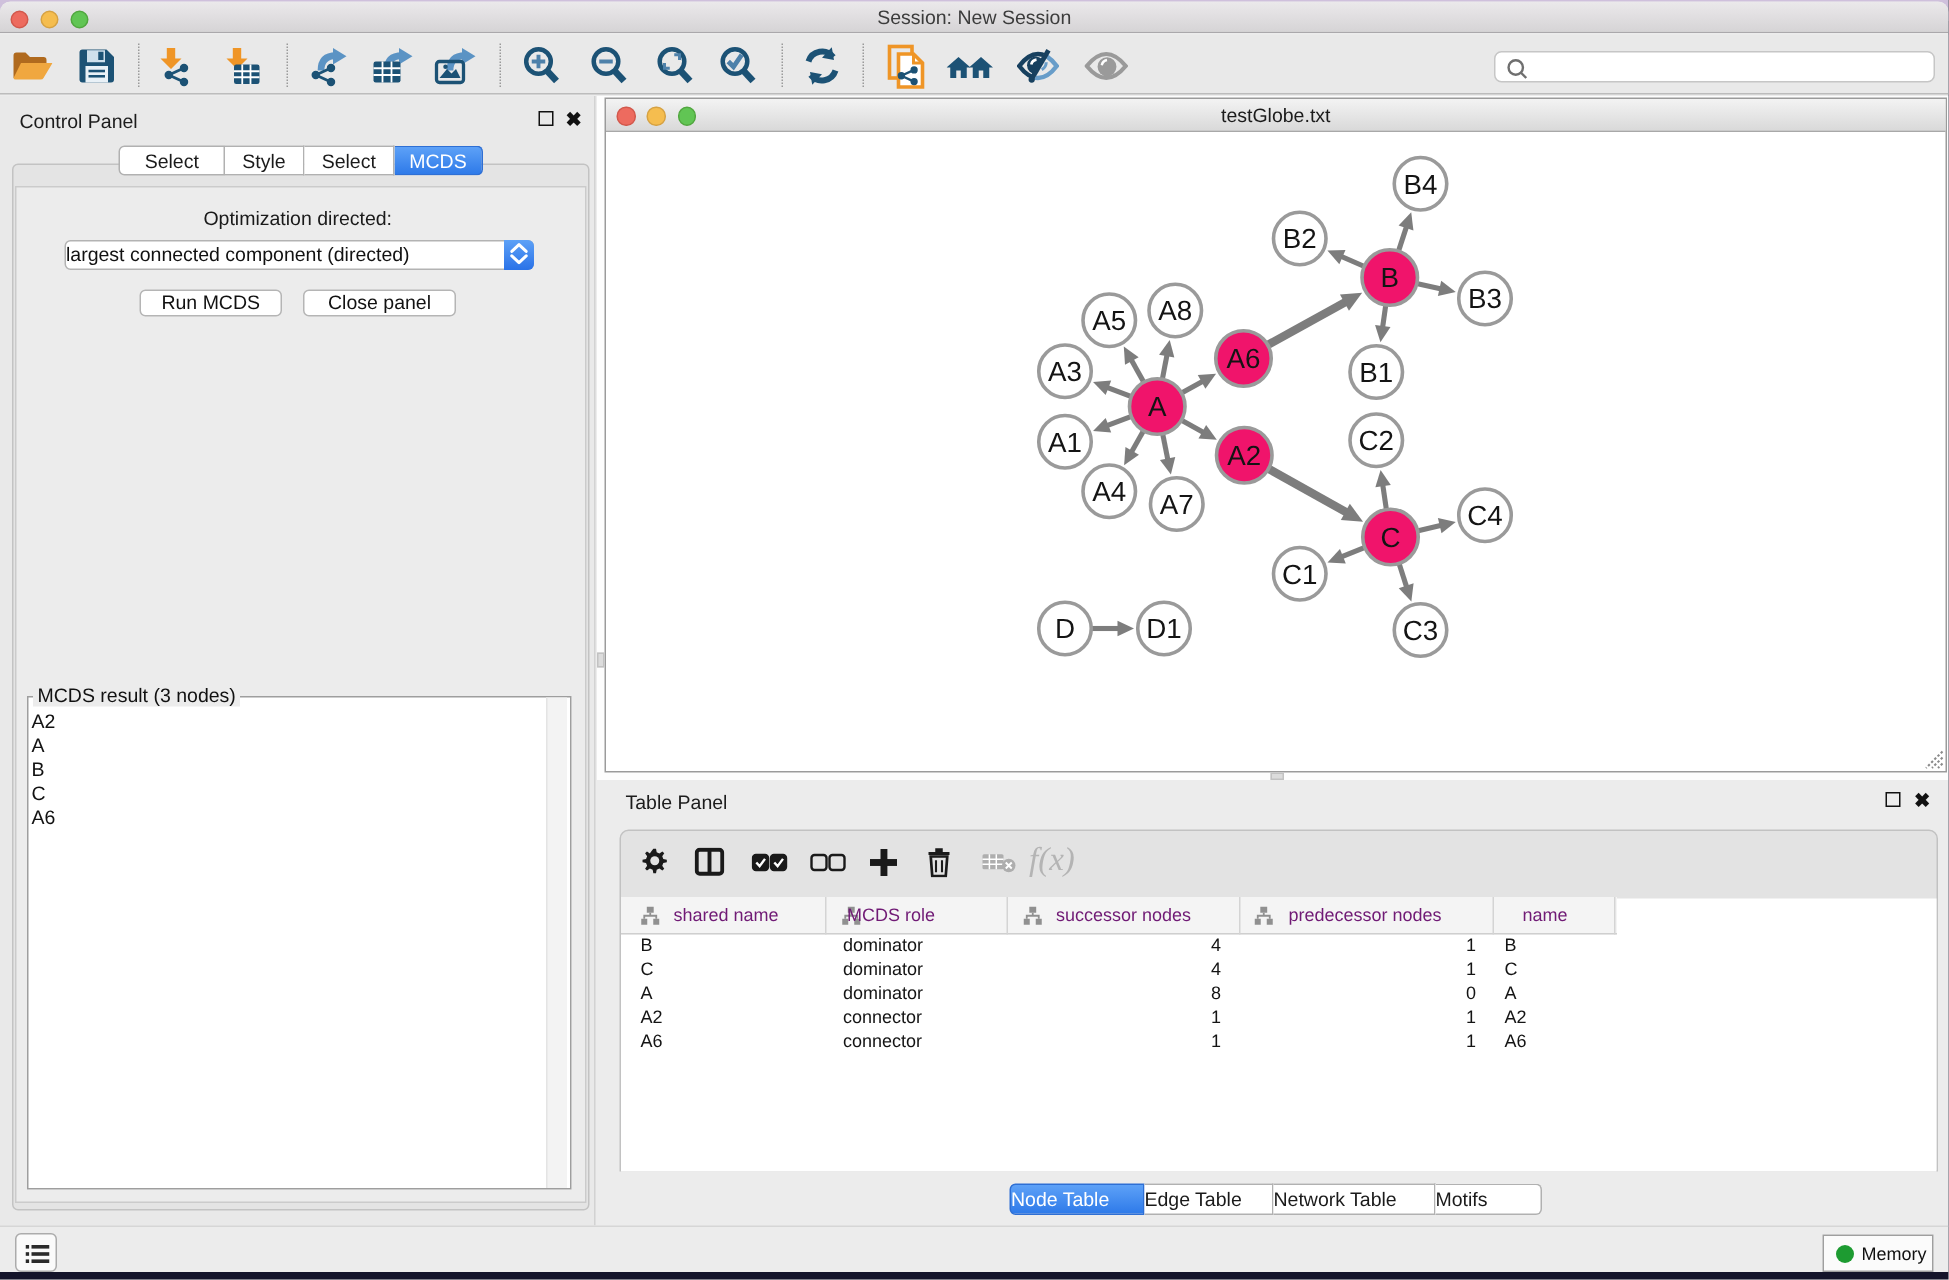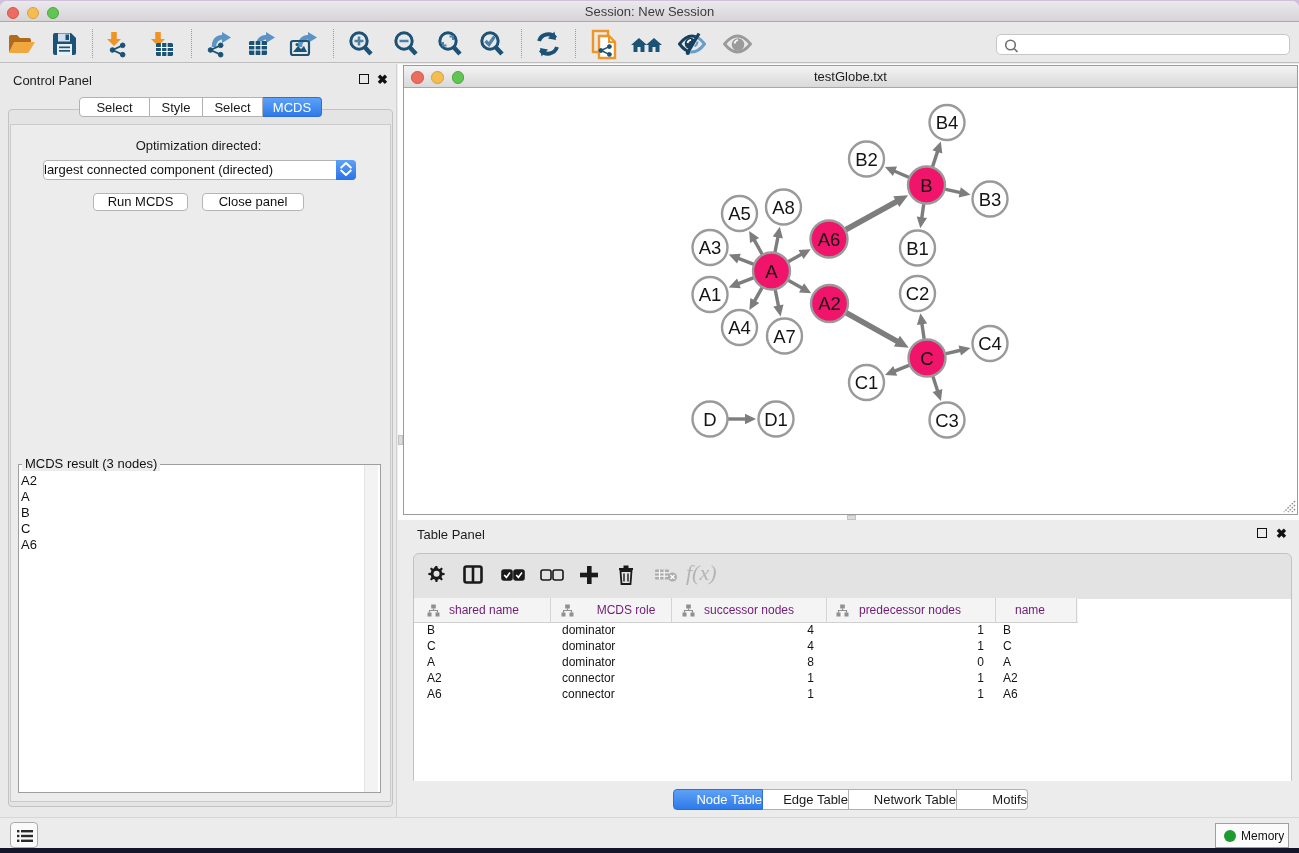--- a/index.html
+++ b/index.html
@@ -40,21 +40,21 @@
 .tl2{width:12.5px;height:12.5px;border-radius:50%;top:5px}
 
 #tpanel{left:398px;top:519px;width:901px;height:297px;background:#ececec}
 #tbox{left:15px;top:33px;width:879px;height:228px;border:1px solid #c2c2c2;border-radius:6px 6px 0 0;background:#e3e3e3}
 #thead{position:absolute;left:0px;top:44px;width:664px;height:25px;background:#f4f4f4;border-bottom:1px solid #cfcfcf;font-size:12px;color:#701a75}
 #tbodyw{position:absolute;left:0px;top:45px;width:877px;height:182px;background:#fff}
 .hsep{position:absolute;top:0;width:0;height:25px;border-left:1px solid #d4d4d4}
 .hlabel{position:absolute;top:5px;text-align:center}
 .cell{position:absolute;font-size:12px;color:#141414}
 .btabs{left:275px;top:269px;height:21px;display:flex;font-size:13px}
-.btab{background:#fff;border:1px solid #b1b1b1;border-left:none;color:#1a1a1a;text-align:right;line-height:20px}
+.btab{background:#fff;border:1px solid #b1b1b1;border-left:none;color:#1a1a1a;text-align:left;line-height:20px}
 .btab.first{border-left:1px solid #b1b1b1;border-radius:4px 0 0 4px}
 .btab.last{border-radius:0 4px 4px 0}
 .btab.sel{background:linear-gradient(#5da1f7,#2e7ae9);color:#fff;border-color:#2e6fd4}
 
 #statusbar{left:0;top:816px;width:1299px;height:32px;background:#ececec;border-top:1px solid #d6d6d6}
 #hambtn{left:10px;top:4px;width:28px;height:26px;background:#fafafa;border:1px solid #ababab;border-radius:4px}
 #membtn{left:1215px;top:5px;width:74px;height:25px;background:#fbfbfb;border:1px solid #9f9f9f;font-size:12px;color:#111}
 svg{display:block}
 </style></head>
 <body>
@@ -431,21 +431,21 @@
             <rect x="8.5" y="8.5" width="4" height="4" fill="#909090"></rect>
             <path d="M6.5 4.5 L6.5 6.5 M2.5 8.5 L2.5 6.5 L10.5 6.5 L10.5 8.5" stroke="#909090" stroke-width="1.2" fill="none"></path>
           </svg>
 <svg class="abs" style="left:422px;top:6px" width="13" height="13" viewBox="0 0 13 13">
             <rect x="4.2" y="0.5" width="4.6" height="4" fill="#909090"></rect>
             <rect x="0.5" y="8.5" width="4" height="4" fill="#909090"></rect>
             <rect x="8.5" y="8.5" width="4" height="4" fill="#909090"></rect>
             <path d="M6.5 4.5 L6.5 6.5 M2.5 8.5 L2.5 6.5 L10.5 6.5 L10.5 8.5" stroke="#909090" stroke-width="1.2" fill="none"></path>
           </svg>
 <div class="hlabel" style="left:30px;width:80px">shared name</div>
-<div class="hlabel" style="left:180px;width:64px">MCDS role</div>
+<div class="hlabel" style="left:148px;width:64px">MCDS role</div>
 <div class="hlabel" style="left:285px;width:100px">successor nodes</div>
 <div class="hlabel" style="left:439px;width:114px">predecessor nodes</div>
 <div class="hlabel" style="left:582px;width:68px">name</div>
       </div>
       <div class="cell" style="left:13px;top:69px">B</div>
 <div class="cell" style="left:148px;top:69px">dominator</div>
 <div class="cell" style="left:330px;top:69px;width:70px;text-align:right">4</div>
 <div class="cell" style="left:500px;top:69px;width:70px;text-align:right">1</div>
 <div class="cell" style="left:589px;top:69px">B</div>
 <div class="cell" style="left:13px;top:85px">C</div>

